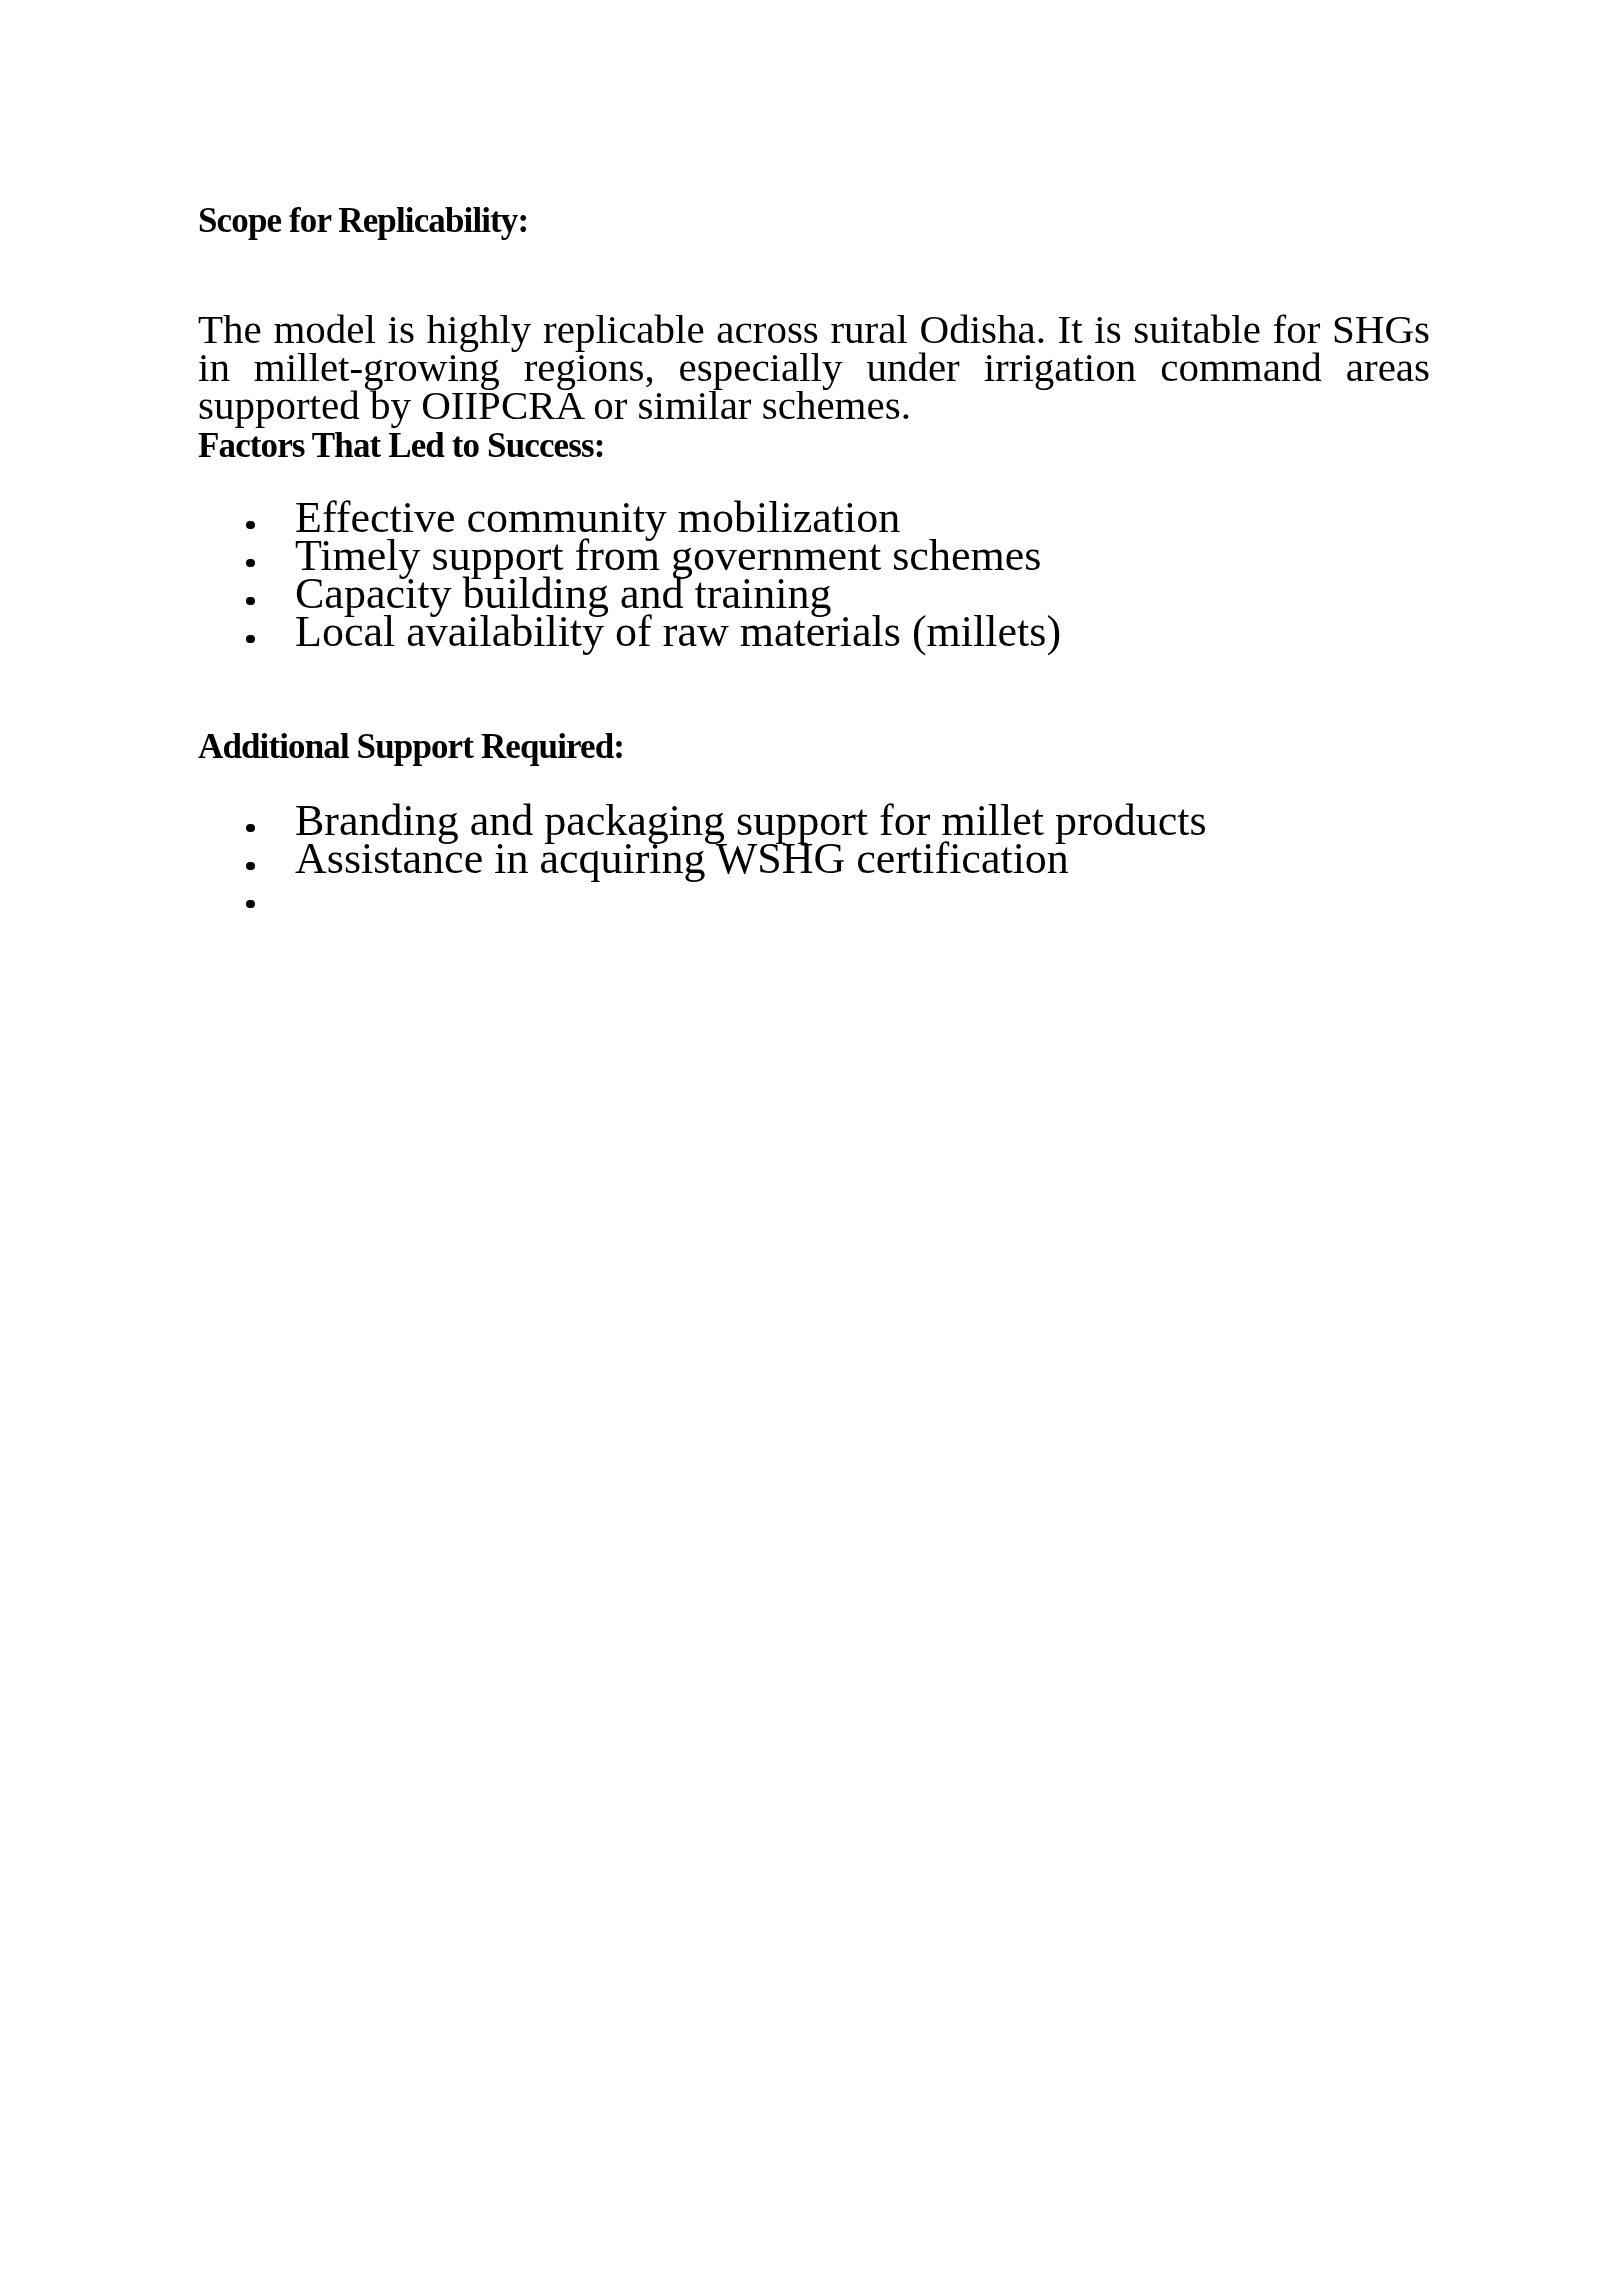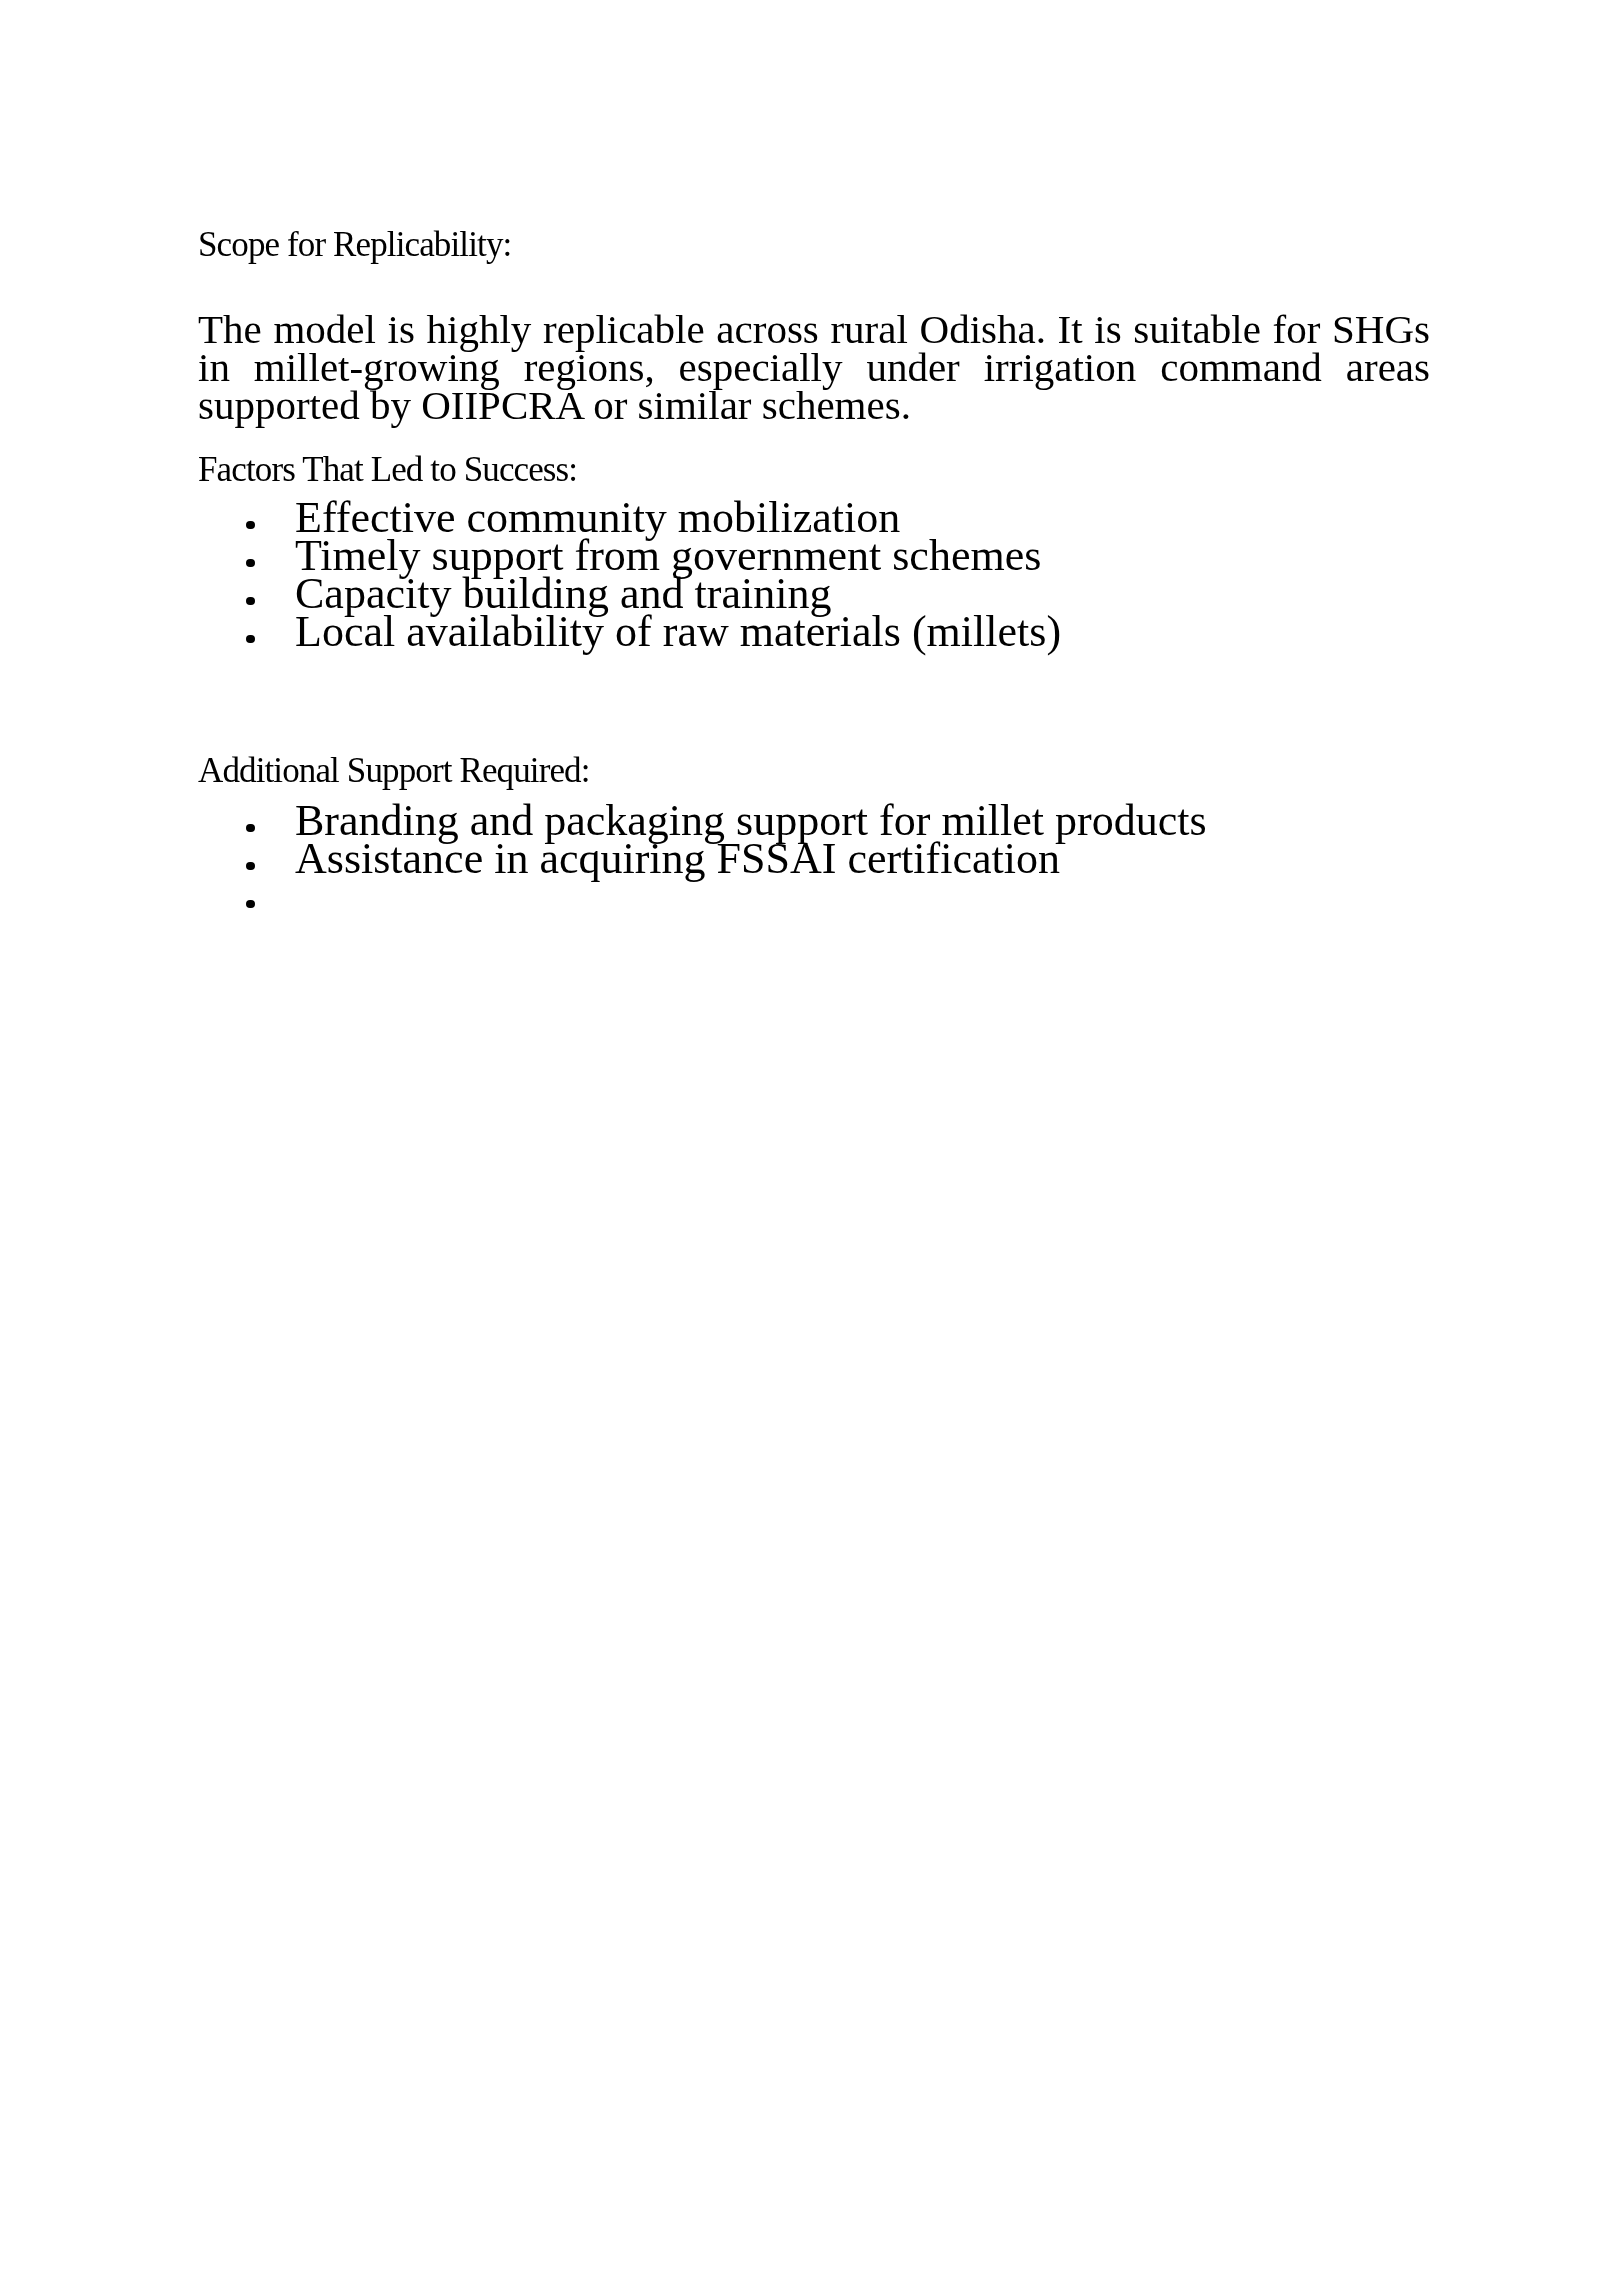--- a/index.html
+++ b/index.html
@@ -15,26 +15,25 @@
     background: #ffffff;
     color: #000000;
     font-family: "Liberation Serif", "DejaVu Serif", serif;
     overflow: hidden;
   }
 
   .doc-heading {
     position: absolute;
     left: 198px;
     font-family: "Liberation Serif", "DejaVu Serif", serif;
-    font-weight: 400;
+    font-weight: 700;
     font-size: 35px;
     line-height: 41px;
     letter-spacing: -0.025em;
     white-space: nowrap;
-    margin-top: 24px;
   }
 
   .heading-scope      { top: 200px; }
   .heading-factors    { top: 425px; }
   .heading-additional { top: 726px; }
 
   .body-paragraph {
     position: absolute;
     left: 198px;
     top: 310px;
@@ -106,21 +105,21 @@
 
   <div class="doc-heading heading-additional">Additional Support Required:</div>
 
   <ul class="doc-list list-additional">
     <li>
       <span class="bullet-dot"></span>
       <span>Branding and packaging support for millet products</span>
     </li>
     <li>
       <span class="bullet-dot"></span>
-      <span>Assistance in acquiring FSSAI certification</span>
+      <span>Assistance in acquiring WSHG certification</span>
     </li>
     <li>
       <span class="bullet-dot"></span>
     </li>
   </ul>
 
 </div>
 
 
 </body></html>

